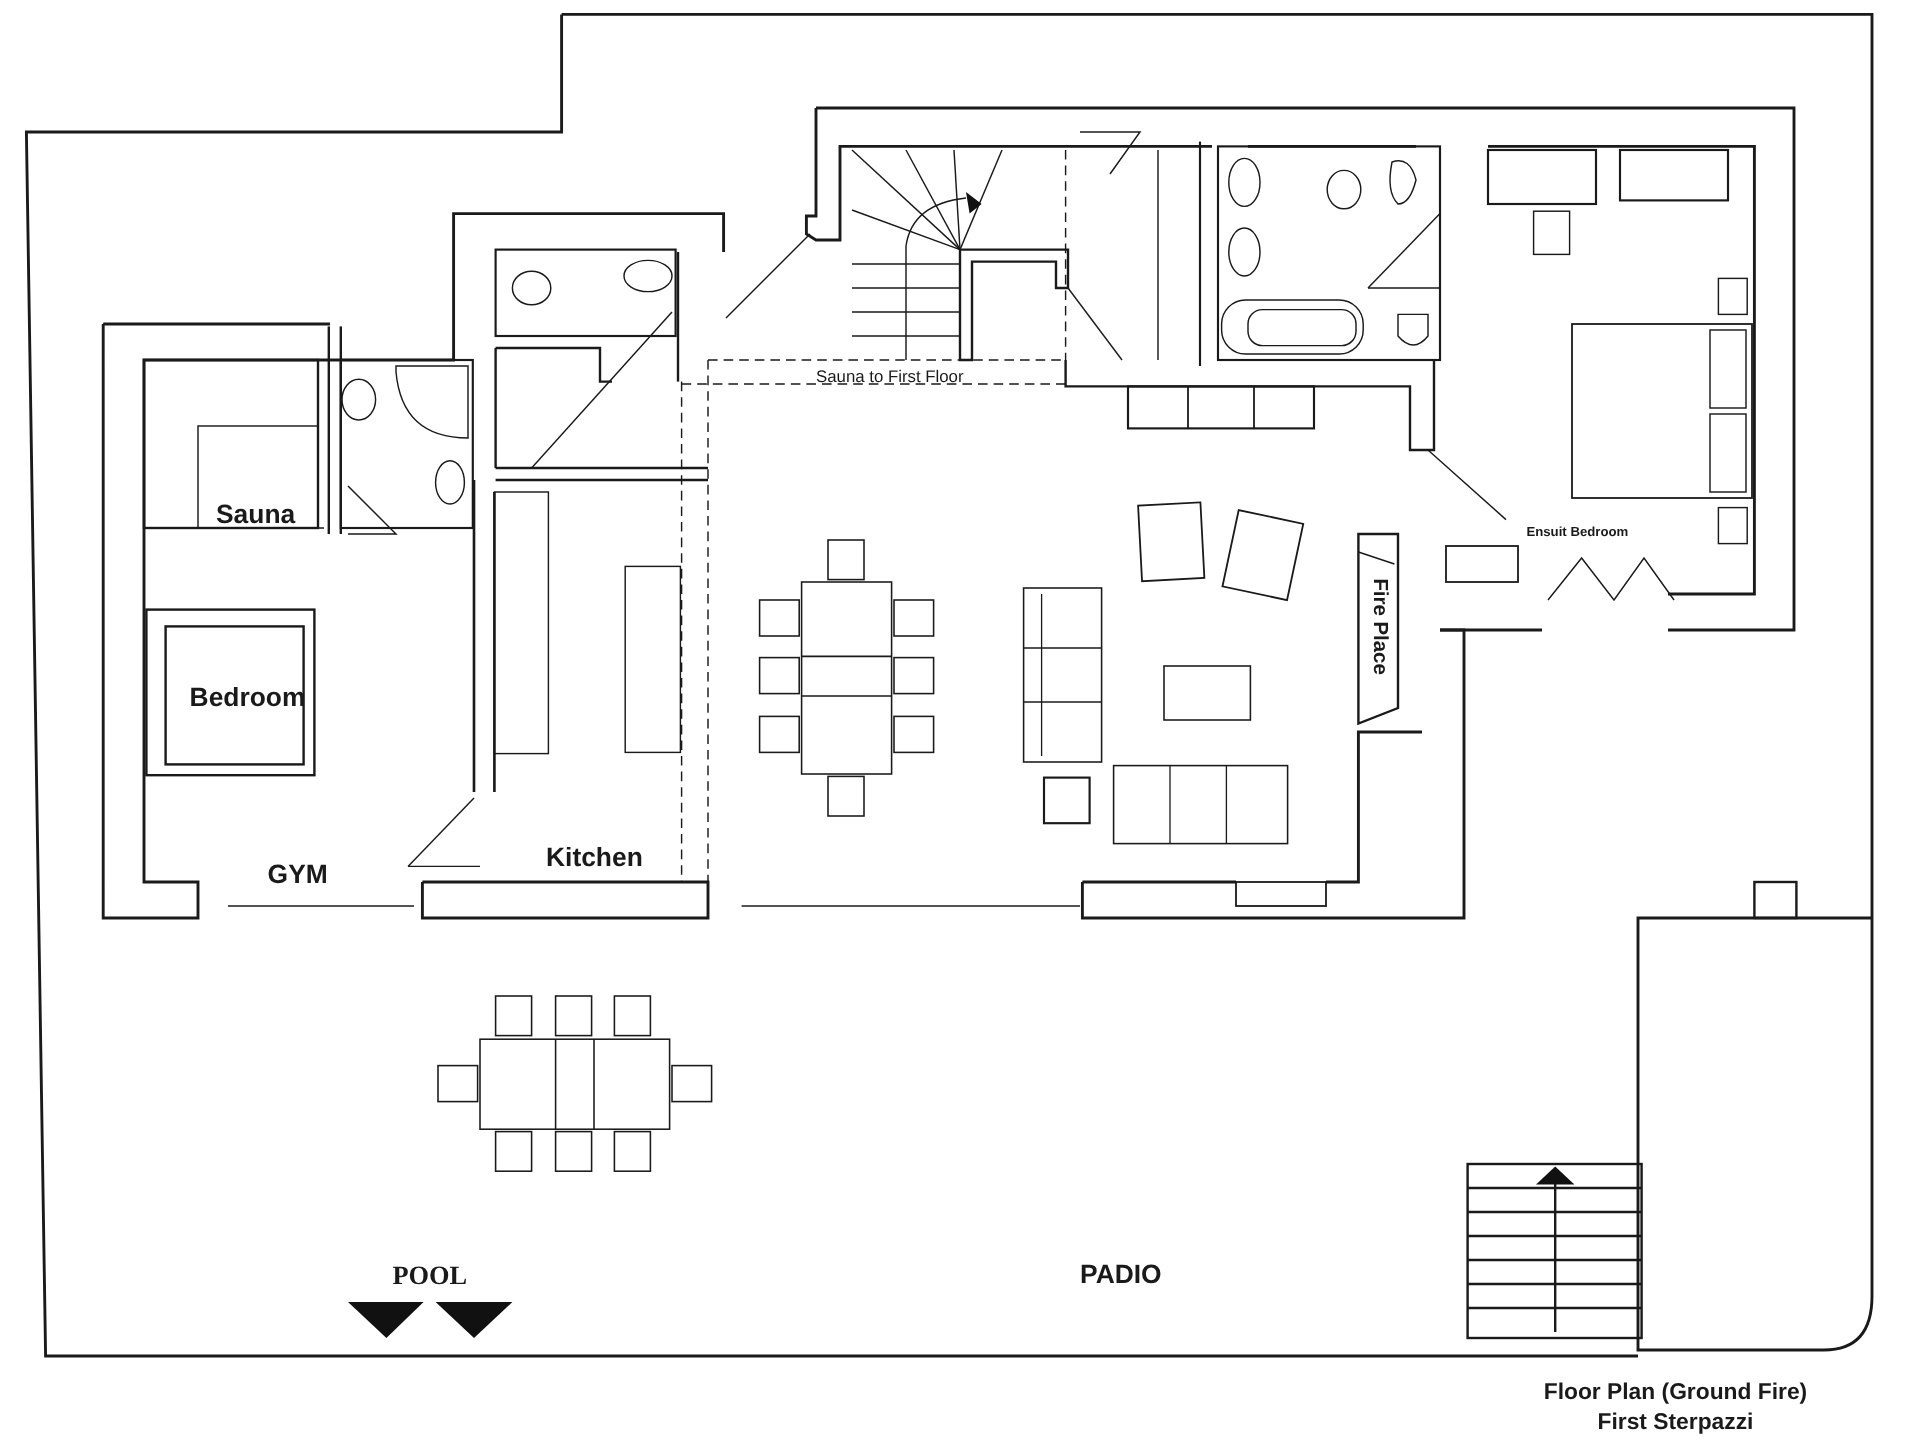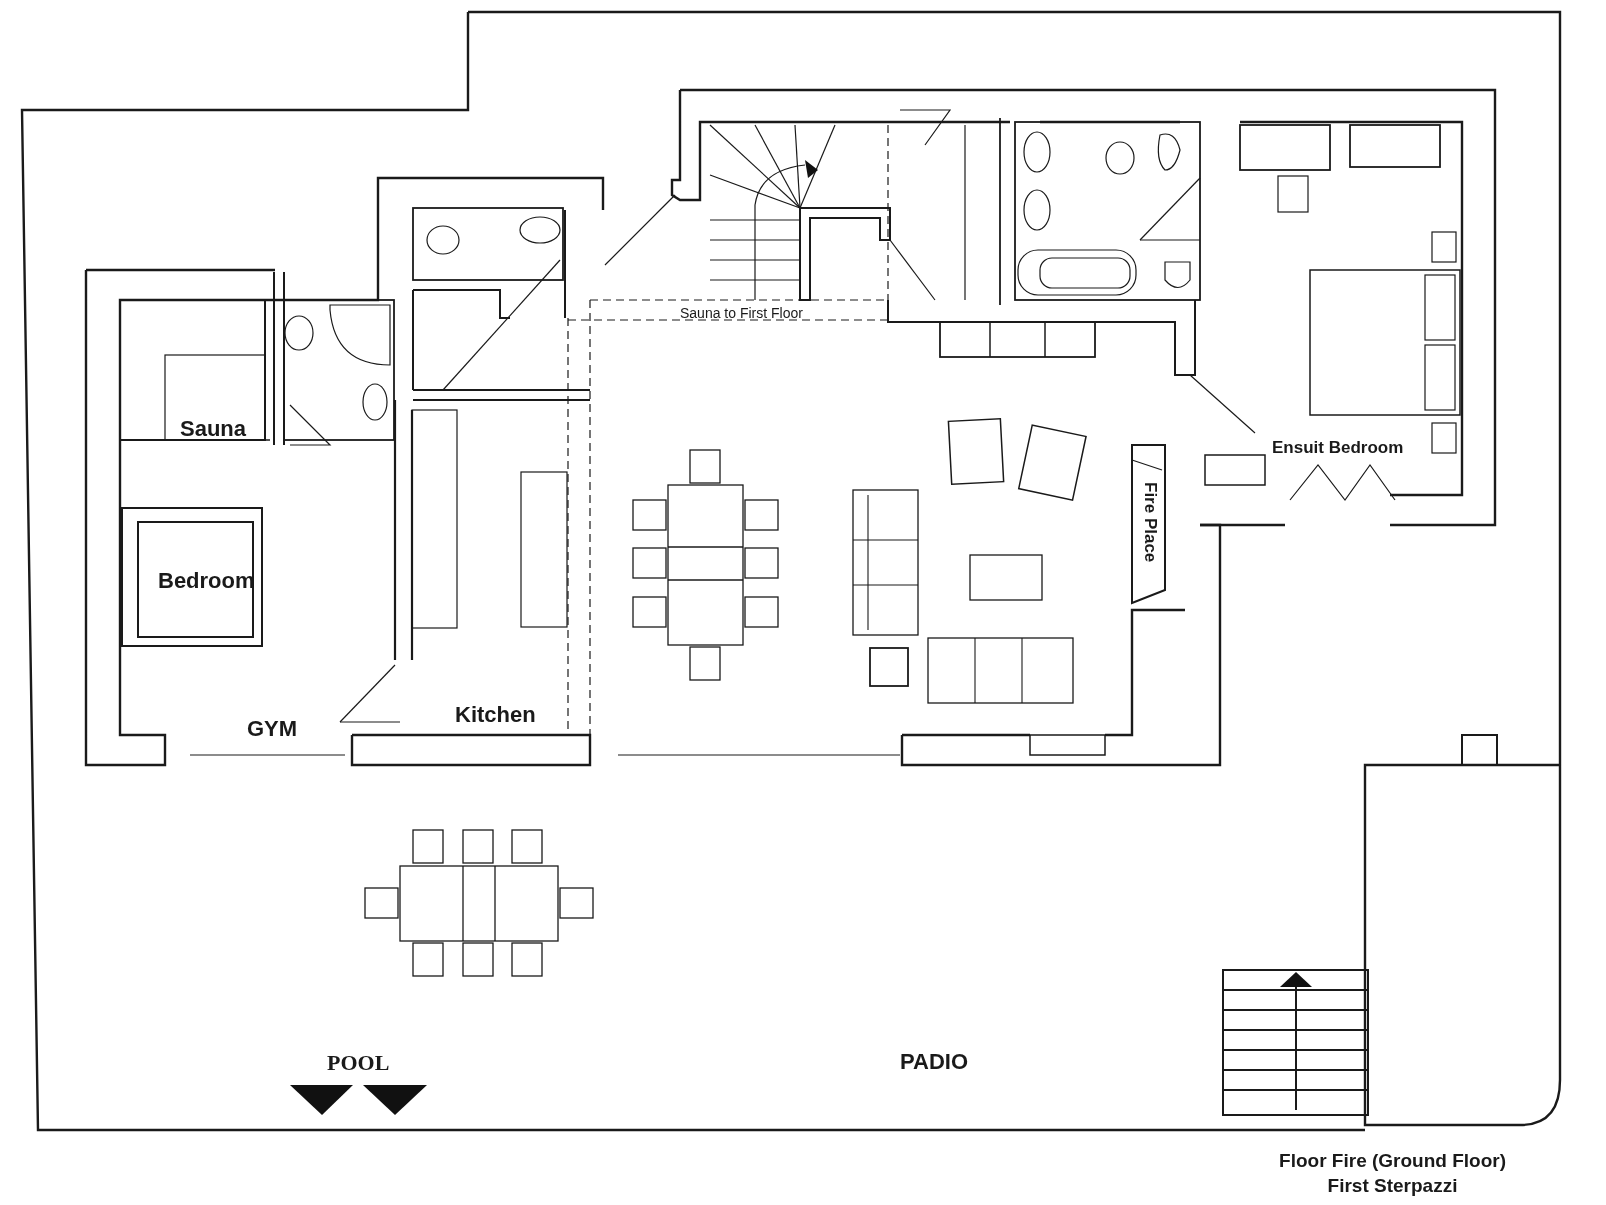--- a/index.html
+++ b/index.html
@@ -183,24 +183,24 @@
   <g fill="#111111" stroke="none">
     <polygon points="1280,987 1296,972 1312,987"></polygon>
     <polygon points="290,1085 353,1085 322,1115"></polygon>
     <polygon points="363,1085 427,1085 395,1115"></polygon>
     <polygon points="805,160 818,170 808,178"></polygon>
   </g>
 </svg>
 
 <div class="lbl lbl-room" style="left:180px;top:416px;">Sauna</div>
 <div class="lbl lbl-room" style="left:158px;top:568px;">Bedroom</div>
-<div class="lbl lbl-room" style="left:223px;top:716px;margin-left:24px;">GYM</div>
+<div class="lbl lbl-room" style="left:223px;top:716px;">GYM</div>
 <div class="lbl lbl-room" style="left:455px;top:702px;text-align:right;">Kitchen</div>
 <div class="lbl lbl-small" style="left:680px;top:305px;">Sauna to First Floor</div>
 <div class="lbl lbl-room lbl-vert" style="left:1160px;top:482px;font-size:17px;">Fire Place</div>
-<div class="lbl lbl-room" style="left:1272px;top:438px;font-size:17px;text-align:right;">Ensuit Bedroom</div>
+<div class="lbl lbl-room" style="left:1272px;top:438px;font-size:11px;text-align:right;">Ensuit Bedroom</div>
 <div class="lbl lbl-room" style="left:327px;top:1050px;font-family:Liberation Serif, serif;">POOL</div>
 <div class="lbl lbl-room" style="left:900px;top:1049px;">PADIO</div>
 
 <div class="caption">
-  <div>Floor Fire  (Ground Floor)</div>
+  <div>Floor Plan  (Ground Fire)</div>
   <div>First Sterpazzi</div>
 </div>
 
 </body></html>

